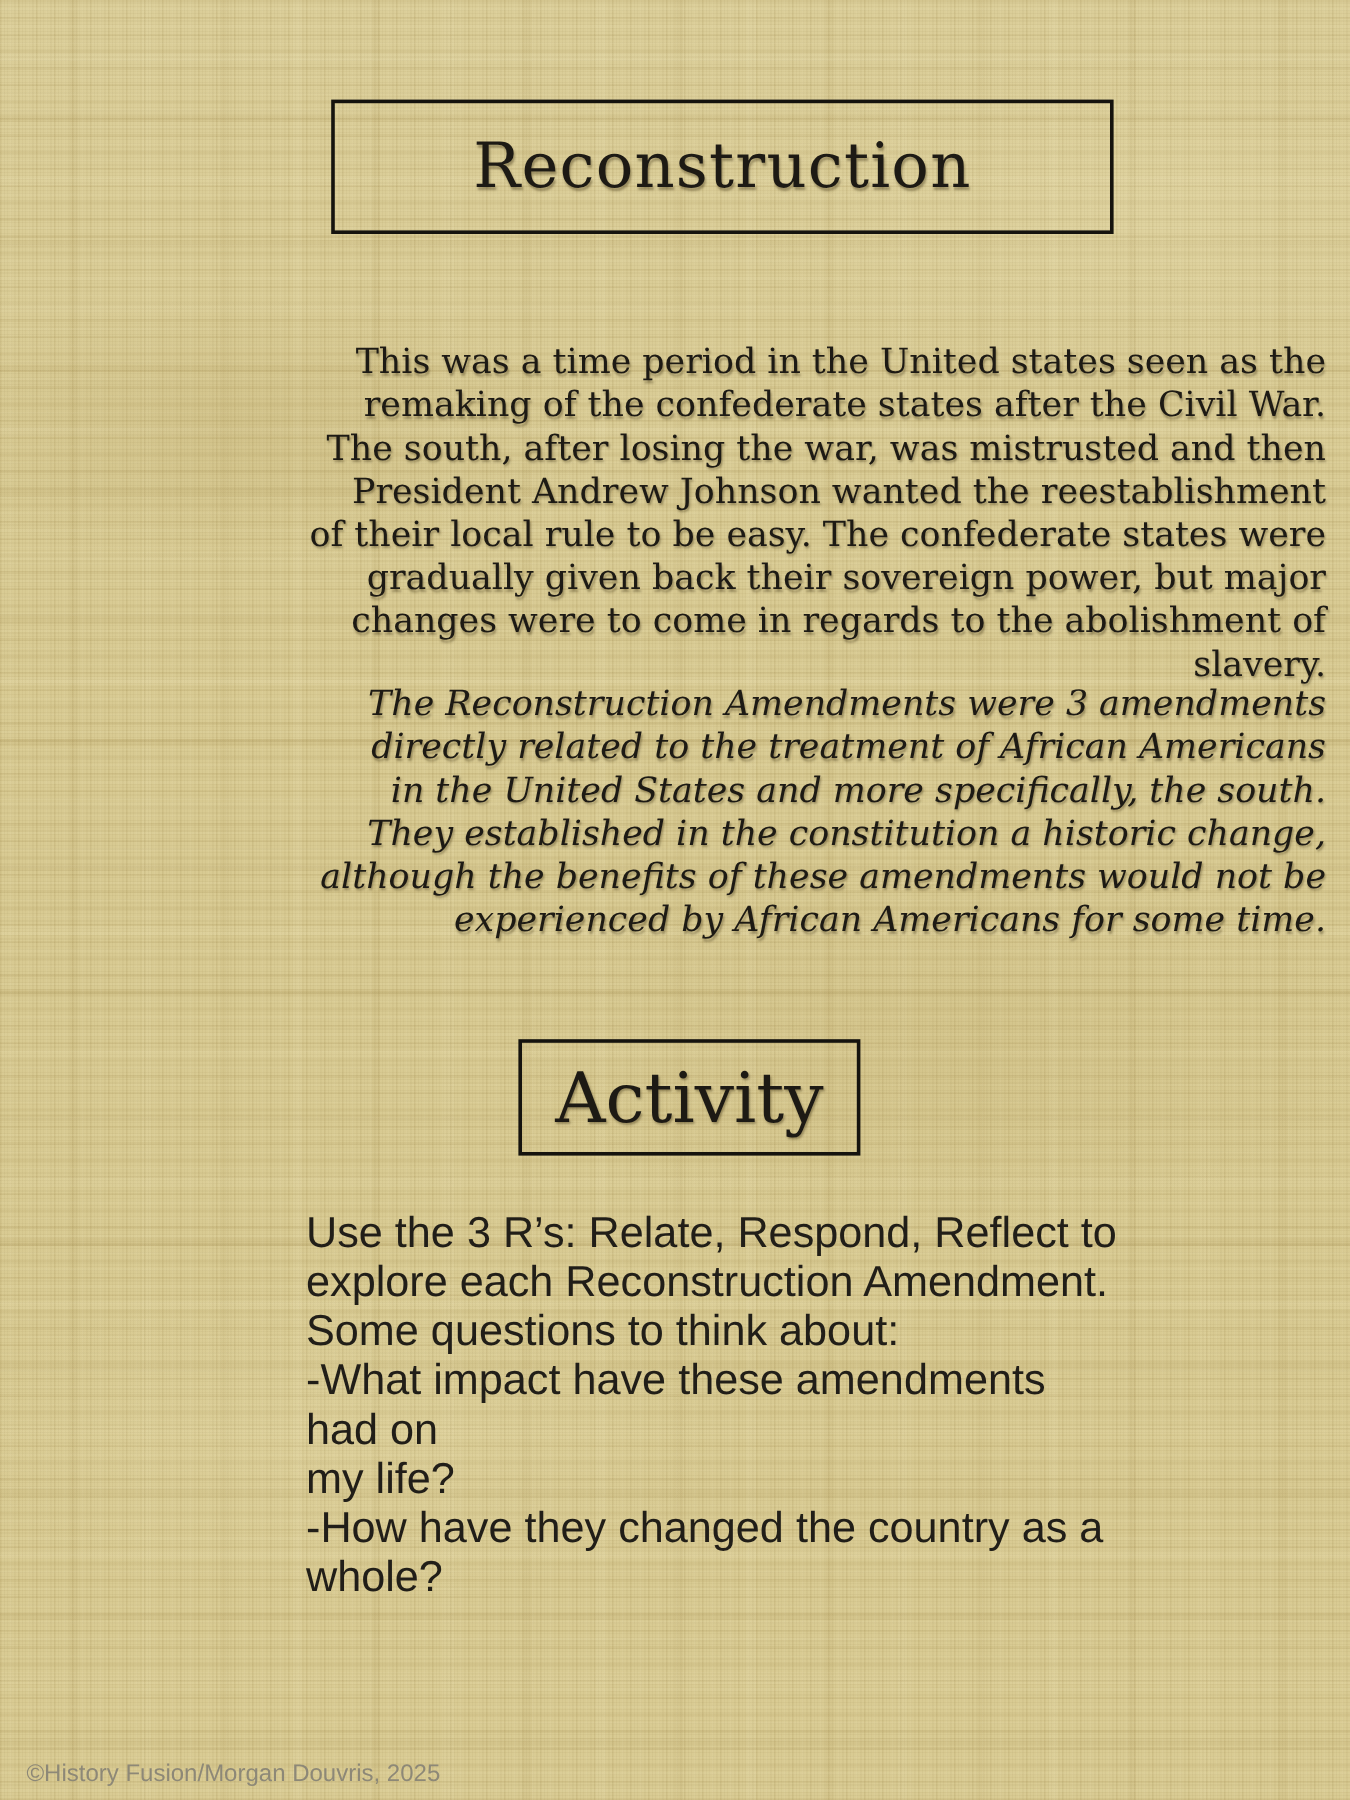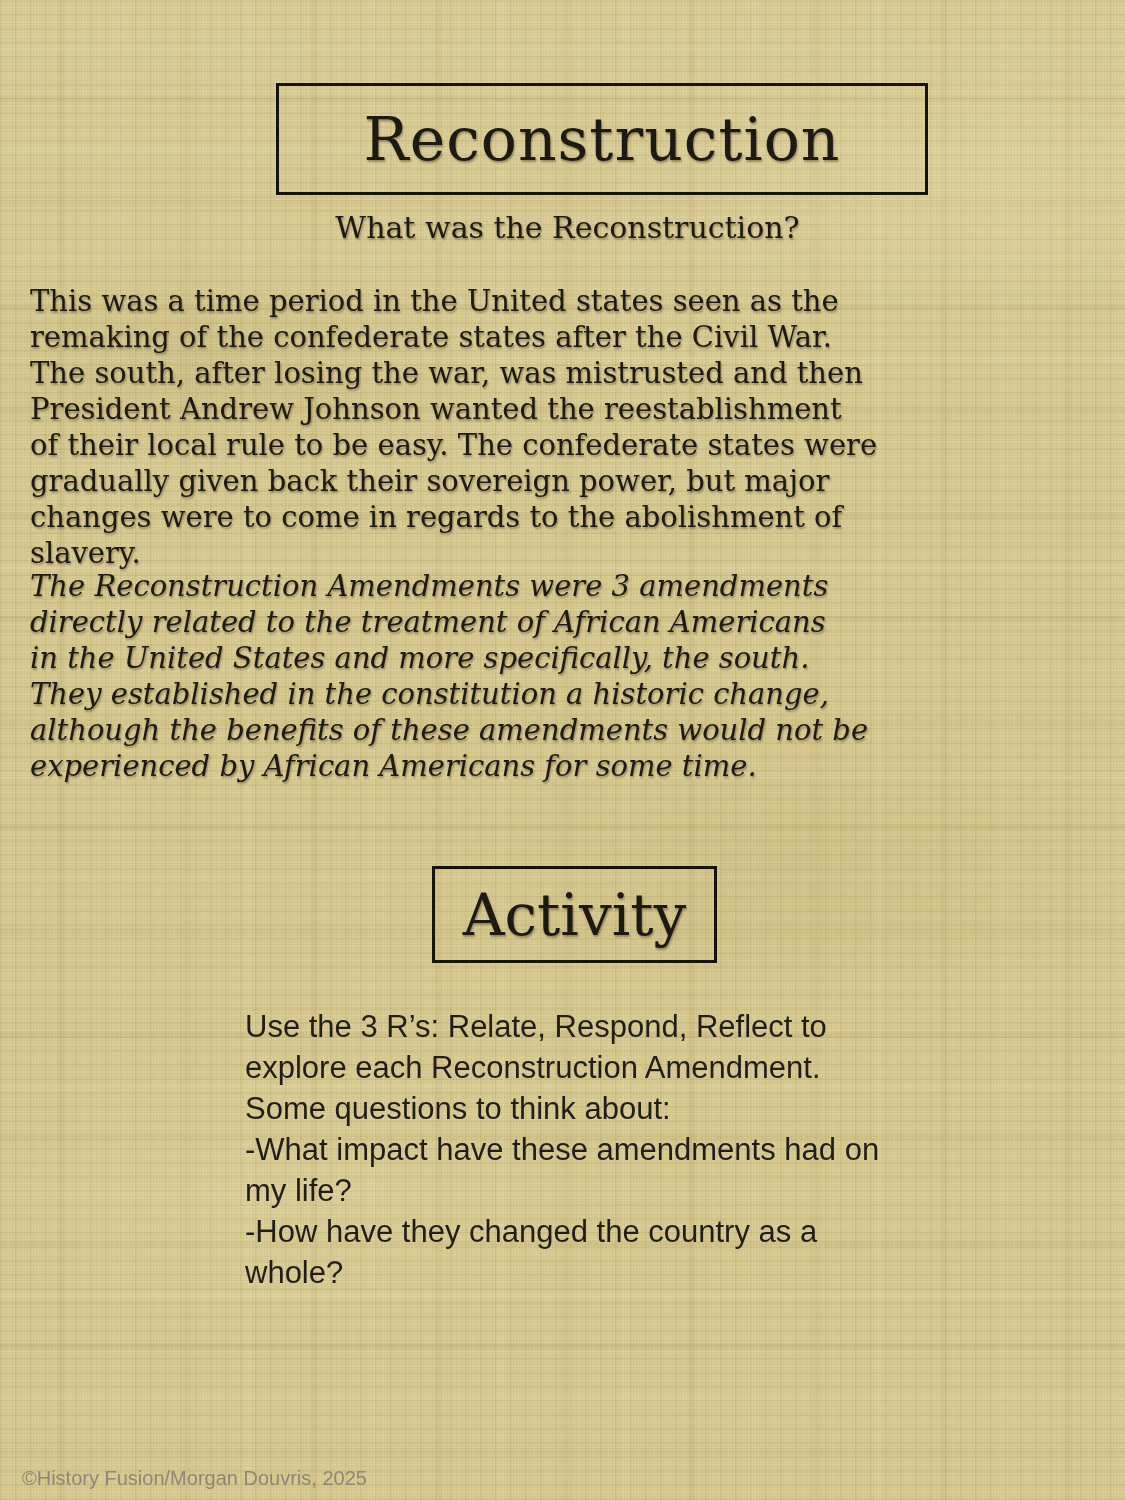--- a/index.html
+++ b/index.html
@@ -45,38 +45,38 @@
     left: 276px;
     top: 83px;
     width: 646px;
     height: 106px;
     border: 3px solid #15130e;
     display: flex;
     align-items: center;
     justify-content: center;
   }
   .title-box .title-text {
-    font-size: 60px;
+    font-size: 52px;
     line-height: 1;
     letter-spacing: 1px;
     white-space: nowrap;
   }
   .subtitle {
     position: absolute;
     left: 30px;
     right: 20px;
     top: 210px;
     text-align: center;
     font-size: 30px;
   }
   .para {
     position: absolute;
     left: 30px;
     right: 20px;
-    text-align: left;
+    text-align: right;
     font-size: 29px;
     line-height: 36px;
     white-space: pre-line;
   }
   .para-intro { top: 283px; }
   .para-amendments { top: 568px; font-style: italic; }
   .activity-box {
     position: absolute;
     left: 432px;
     top: 866px;
@@ -88,26 +88,26 @@
     justify-content: center;
     text-align: center;
   }
   .activity-box .activity-heading-text {
     font-size: 58px;
     line-height: 1;
     white-space: nowrap;
   }
   .activity-text {
     position: absolute;
-    left: 245px;
+    left: 255px;
     top: 1006px;
     width: 680px;
     text-align: left;
     font-family: "Liberation Sans", sans-serif;
-    font-size: 31px;
+    font-size: 36px;
     line-height: 41px;
     color: #211e18;
     white-space: pre-line;
   }
   .credit {
     position: absolute;
     left: 22px;
     top: 1467px;
     font-family: "Liberation Sans", sans-serif;
     font-size: 20px;
@@ -116,21 +116,20 @@
 </style>
 </head>
 <body>
 
 <div class="page">
 
   <div class="title-box">
     <span class="slab title-text">Reconstruction</span>
   </div>
 
-  <div class="slab subtitle">What was the Reconstruction?</div>
 
   <div class="slab para para-intro">This was a time period in the United states seen as the
 remaking of the confederate states after the Civil War.
 The south, after losing the war, was mistrusted and then
 President Andrew Johnson wanted the reestablishment
 of their local rule to be easy. The confederate states were
 gradually given back their sovereign power, but major
 changes were to come in regards to the abolishment of
 slavery.</div>
 

